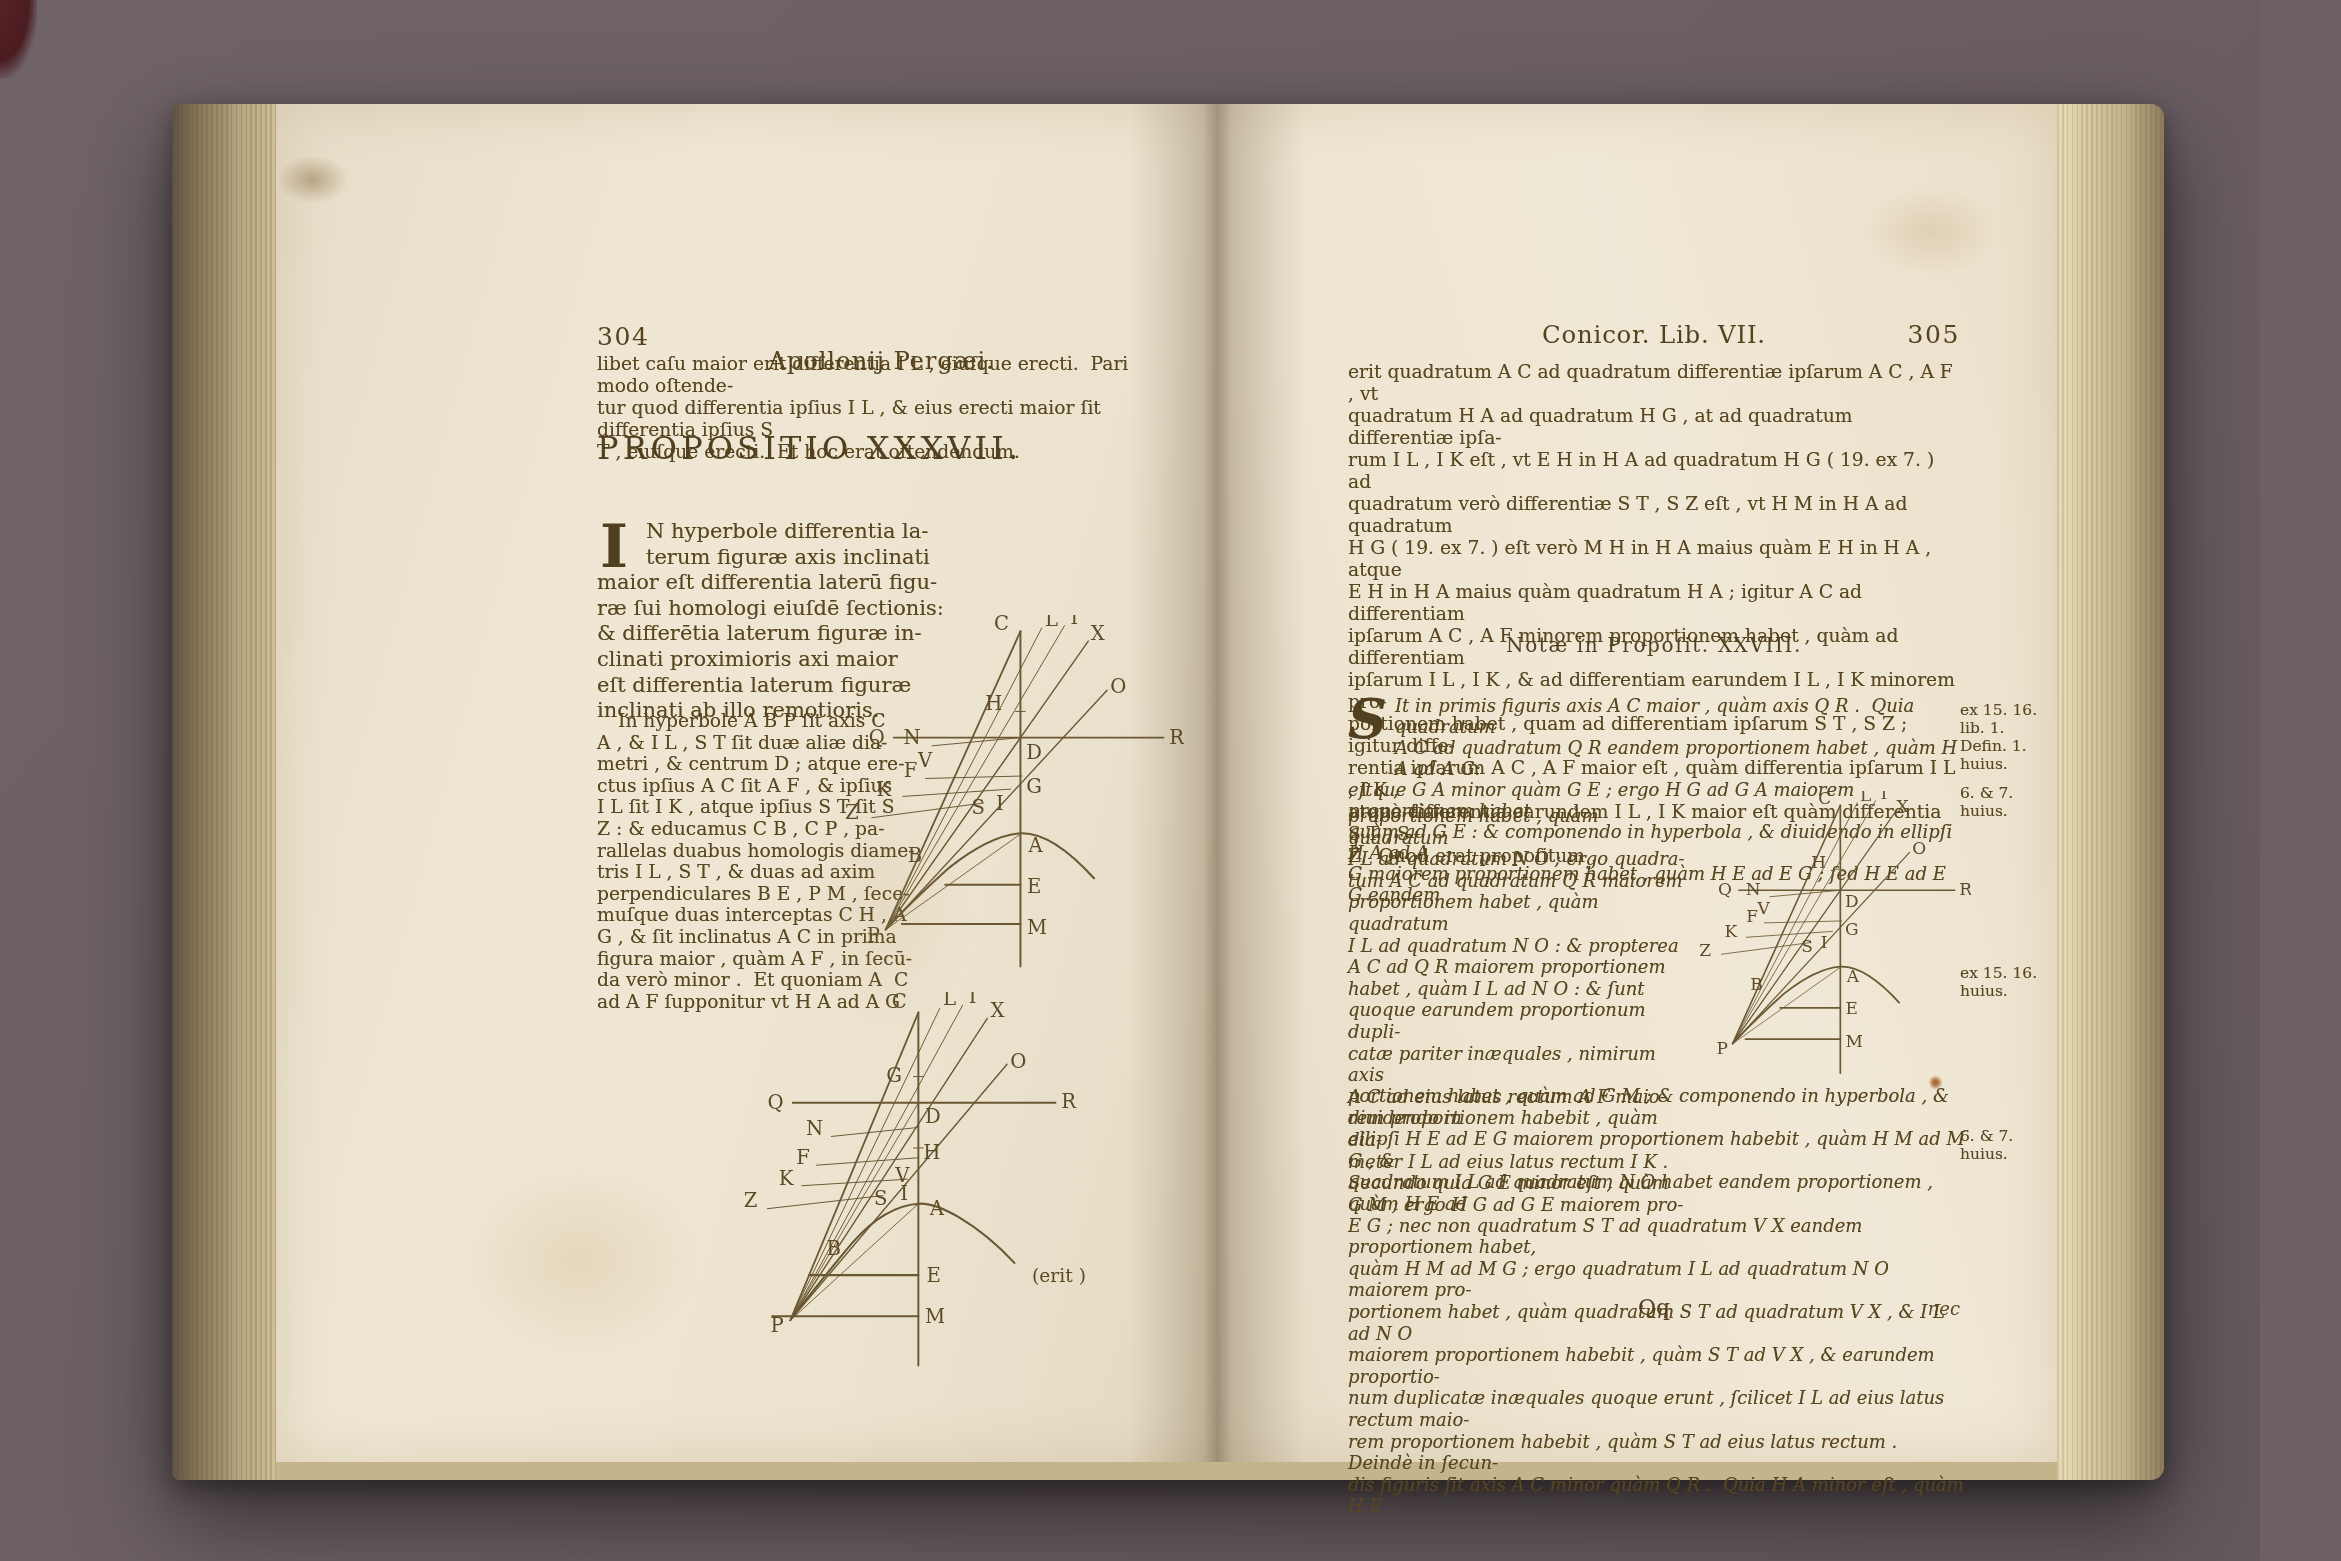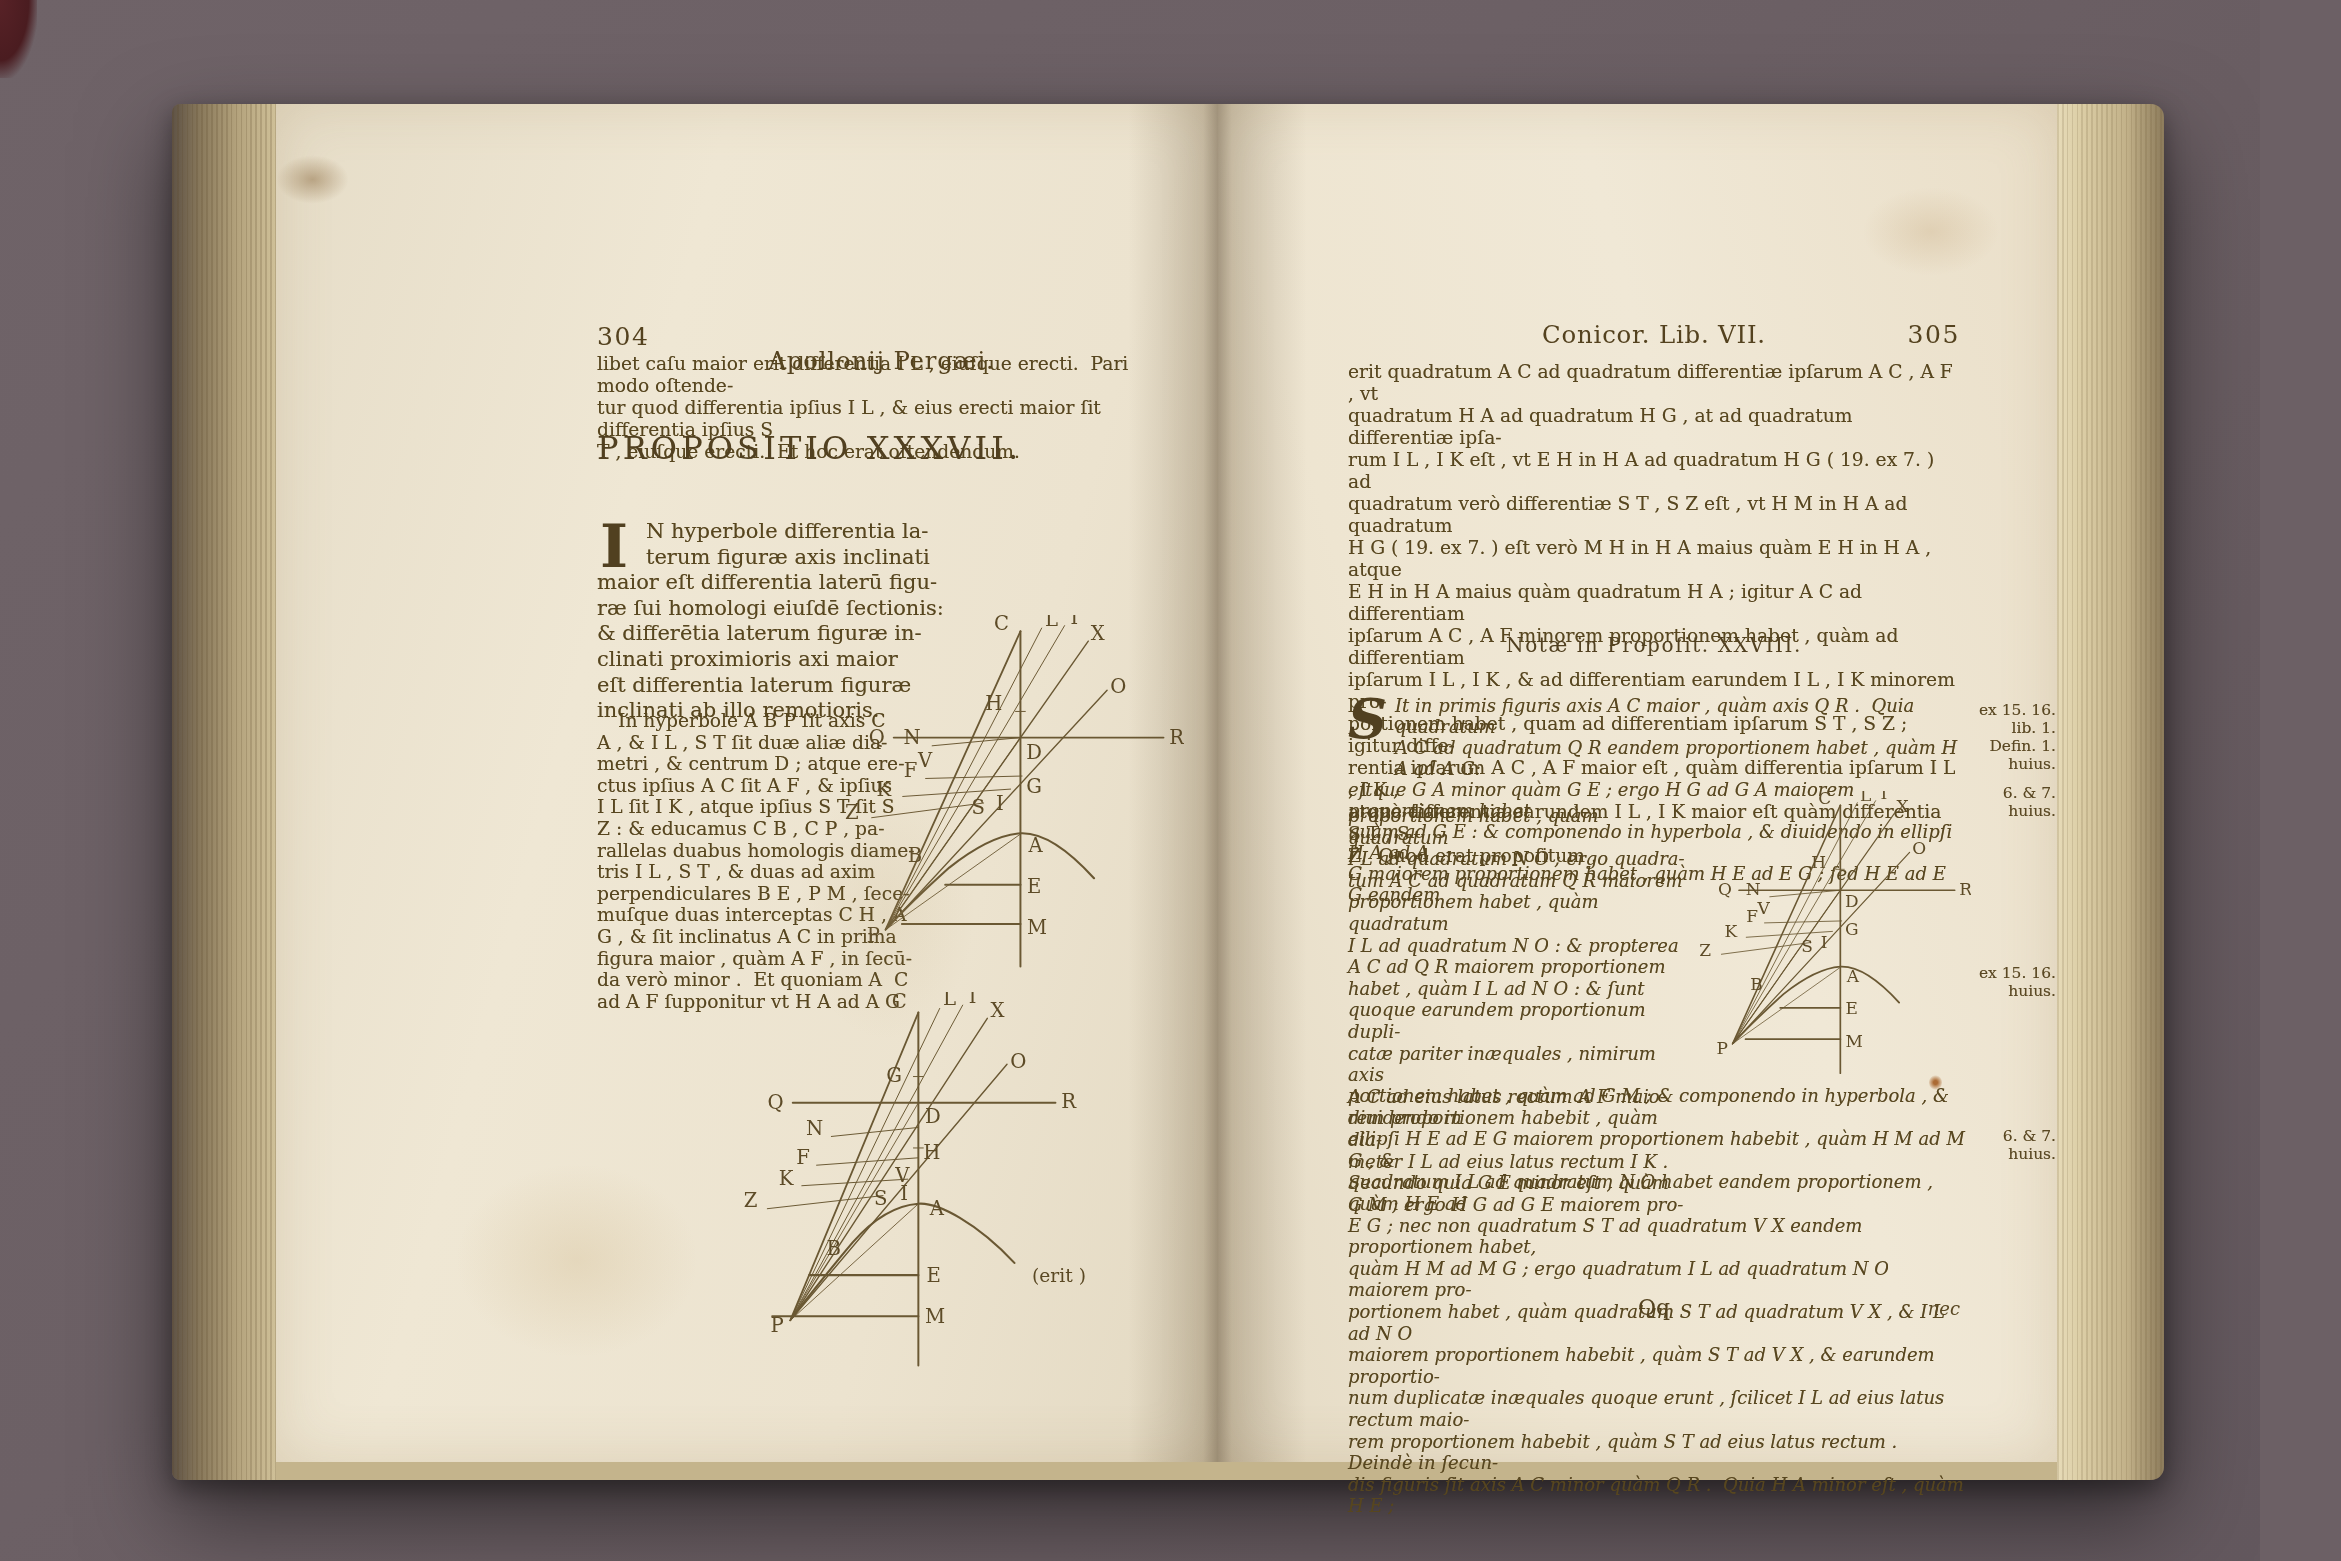--- a/index.html
+++ b/index.html
@@ -59,21 +59,21 @@
   .para{left:130px;top:249px;width:612px;font-size:18.7px;line-height:22px;margin-top:8px;}
   .notes-head{left:130px;top:529px;width:612px;text-align:center;font-size:20px;letter-spacing:1.6px;color:#514020;}
   .italic{font-style:italic;}
   .dc-s{left:130px;top:592px;font-size:54px;line-height:46px;font-style:italic;}
   .nfull1{left:130px;top:591px;width:612px;font-size:18px;line-height:21px;}
   .nfull1 .tl:nth-child(-n+2){padding-left:47px;}
   .nnarrow{left:130px;top:701px;width:342px;font-size:18px;line-height:21.6px;}
   .nfull2{left:130px;top:981px;width:618px;font-size:18px;line-height:21.6px;}
   .signature{left:130px;top:1191px;width:612px;text-align:center;font-size:22px;color:#54421f;}
   .cw-r{left:602px;top:1194px;width:140px;text-align:right;font-style:italic;font-size:18px;}
-  .mnote{left:742px;width:96px;font-size:15.5px;line-height:18px;color:#5a4823;text-align:right;}
+  .mnote{left:742px;width:96px;font-size:15.5px;line-height:18px;color:#5a4823;text-align:left;}
   .mn1{top:597px;}
   .mn2{top:680px;}
   .mn3{top:860px;}
   .mn4{top:1023px;}
 
   svg text{font-family:"DejaVu Serif",serif;}
 </style>
 </head>
 <body>
 

